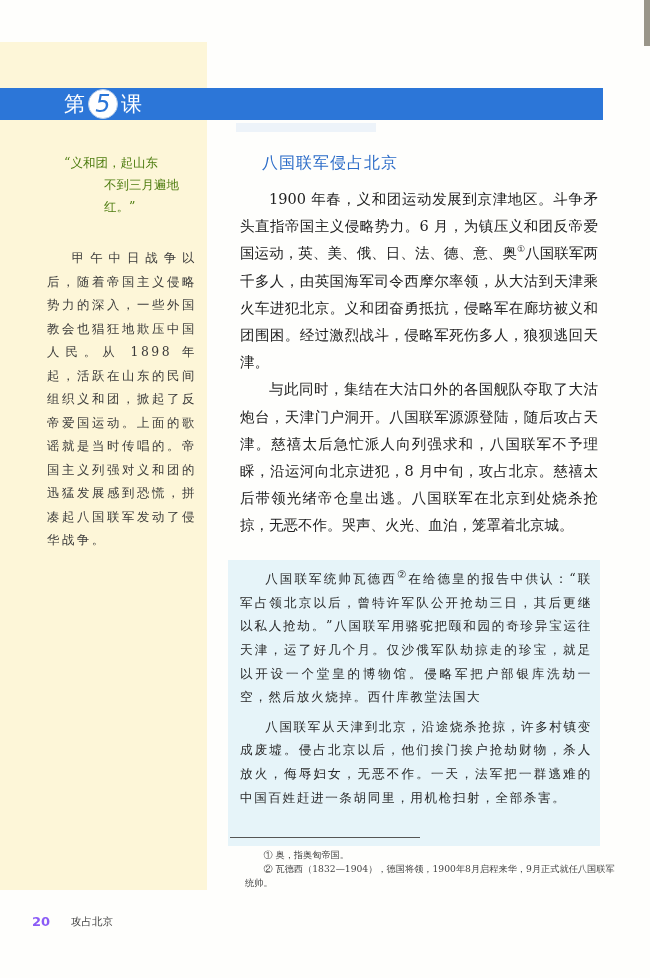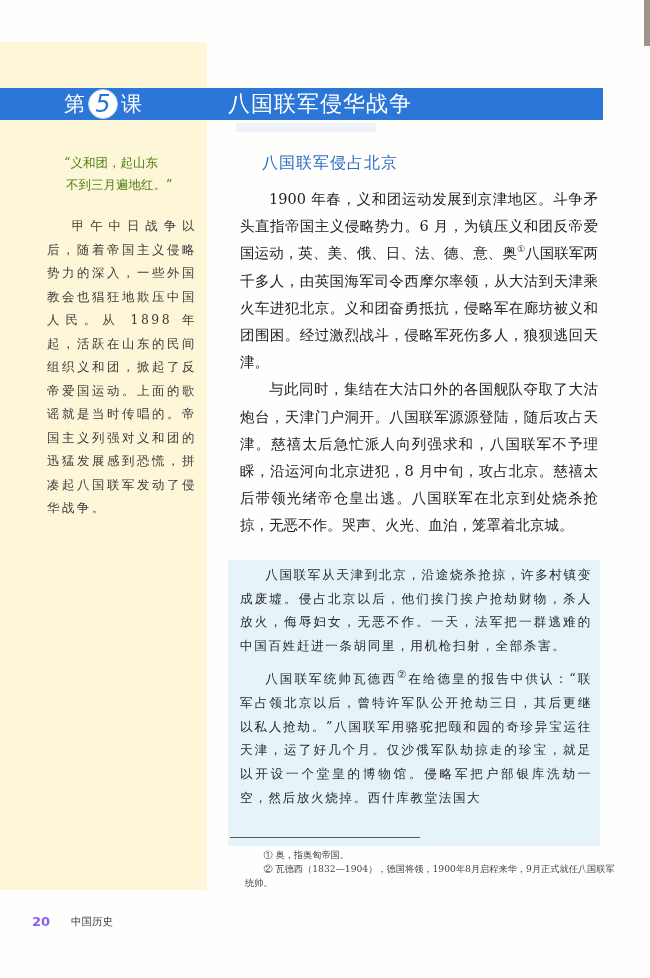--- a/index.html
+++ b/index.html
@@ -16,23 +16,23 @@
   .banner .lesson { position: absolute; left: 64px; top: 1px; height: 30px; display: flex; align-items: center; color: #fff;
     font-family: "DejaVu Sans", "Liberation Sans", sans-serif; font-size: 21px; }
   .banner .num-circle { width: 30px; height: 30px; border-radius: 50%; background: #fff; border: 1px solid #b8cde8;
     color: #2c76d8; font-style: italic; font-size: 24px; display: flex; align-items: center; justify-content: center; margin: 0 3px; }
   .banner .lesson-title { position: absolute; left: 228px; top: 2px; color: #fff; font-family: "DejaVu Sans", "Liberation Sans", sans-serif;
     font-size: 22px; letter-spacing: 1px; line-height: 28px; }
 
   .banner-shadow { position: absolute; left: 236px; top: 123px; width: 140px; height: 9px; opacity: 0.08; background: #2c76d8; }
 
   .side-quote { position: absolute; left: 64px; top: 152px; width: 140px; font-size: 12.5px; line-height: 22px; color: #4d7c0f; }
-  .side-quote .q-line2 { padding-left: 2px; }
+  .side-quote .q-line2 { padding-left: 2px; margin-left: 38px; }
 
-  .side-text { position: absolute; left: 47px; top: 214px; width: 150px; font-size: 12.4px; line-height: 23.5px; color: #3a3a3a;
+  .side-text { position: absolute; left: 47px; top: 246px; width: 150px; font-size: 12.4px; line-height: 23.5px; color: #3a3a3a;
     text-align: justify; letter-spacing: 2.5px; }
   .side-text p { text-indent: 2em; }
 
   .section-heading { position: absolute; left: 262px; top: 153px; font-family: "DejaVu Sans", "Liberation Sans", sans-serif;
     font-size: 16px; color: #2c6cc8; letter-spacing: 1px; text-align: right; }
 
   .main-text { position: absolute; left: 240px; top: 186px; width: 358px; font-size: 14.5px; line-height: 27.2px; color: #222;
     text-align: justify; }
   .main-text p { text-indent: 2em; }
   .main-text sup, .box sup { font-size: 9px; vertical-align: super; line-height: 0; }
@@ -58,21 +58,20 @@
   <div class="right-edge"></div>
 
   <div class="sidebar"></div>
 
   <div class="banner">
     <div class="lesson">
       <span>第</span>
       <span class="num-circle">5</span>
       <span>课</span>
     </div>
-    <div class="lesson-title">八国联军侵华战争</div>
   </div>
   <div class="banner-shadow"></div>
 
   <div class="side-quote">
     <div>“义和团，起山东</div>
     <div class="q-line2">不到三月遍地红。”</div>
   </div>
 
   <div class="side-text">
     <p>甲午中日战争以后，随着帝国主义侵略势力的深入，一些外国教会也猖狂地欺压中国人民。从 1898 年起，活跃在山东的民间组织义和团，掀起了反帝爱国运动。上面的歌谣就是当时传唱的。帝国主义列强对义和团的迅猛发展感到恐慌，拼凑起八国联军发动了侵华战争。</p>
@@ -80,25 +79,25 @@
 
   <div class="section-heading">八国联军侵占北京</div>
 
   <div class="main-text">
     <p><span>1900 年春，义和团运动发展到京津地区。斗争矛头直指帝国主义侵略势力。6 月，为镇压义和团反帝爱国运动，英、美、俄、日、法、德、意、奥</span><sup>①</sup><span>八国联军两千多人，由英国海军司令西摩尔率领，从大沽到天津乘火车进犯北京。义和团奋勇抵抗，侵略军在廊坊被义和团围困。经过激烈战斗，侵略军死伤多人，狼狈逃回天津。</span></p>
     <p>与此同时，集结在大沽口外的各国舰队夺取了大沽炮台，天津门户洞开。八国联军源源登陆，随后攻占天津。慈禧太后急忙派人向列强求和，八国联军不予理睬，沿运河向北京进犯，8 月中旬，攻占北京。慈禧太后带领光绪帝仓皇出逃。八国联军在北京到处烧杀抢掠，无恶不作。哭声、火光、血泊，笼罩着北京城。</p>
   </div>
 
   <div class="box"></div>
   <div class="box-text">
+    <p><span>八国联军统帅瓦德西</span><sup>②</sup><span>在给德皇的报告中供认：“联军占领北京以后，曾特许军队公开抢劫三日，其后更继以私人抢劫。”八国联军用骆驼把颐和园的奇珍异宝运往天津，运了好几个月。仅沙俄军队劫掠走的珍宝，就足以开设一个堂皇的博物馆。侵略军把户部银库洗劫一空，然后放火烧掉。西什库教堂法国大</span></p>
     <p>八国联军从天津到北京，沿途烧杀抢掠，许多村镇变成废墟。侵占北京以后，他们挨门挨户抢劫财物，杀人放火，侮辱妇女，无恶不作。一天，法军把一群逃难的中国百姓赶进一条胡同里，用机枪扫射，全部杀害。</p>
-    <p><span>八国联军统帅瓦德西</span><sup>②</sup><span>在给德皇的报告中供认：“联军占领北京以后，曾特许军队公开抢劫三日，其后更继以私人抢劫。”八国联军用骆驼把颐和园的奇珍异宝运往天津，运了好几个月。仅沙俄军队劫掠走的珍宝，就足以开设一个堂皇的博物馆。侵略军把户部银库洗劫一空，然后放火烧掉。西什库教堂法国大</span></p>
   </div>
 
   <div class="footnote-rule"></div>
   <div class="footnotes">
     <div class="fn">① 奥，指奥匈帝国。</div>
     <div class="fn">② 瓦德西（1832—1904），德国将领，1900年8月启程来华，9月正式就任八国联军统帅。</div>
   </div>
 
   <div class="page-num">20</div>
-  <div class="book-title">中国历史</div>
+  <div class="book-title">攻占北京</div>
 </div>
 
 </body></html>

